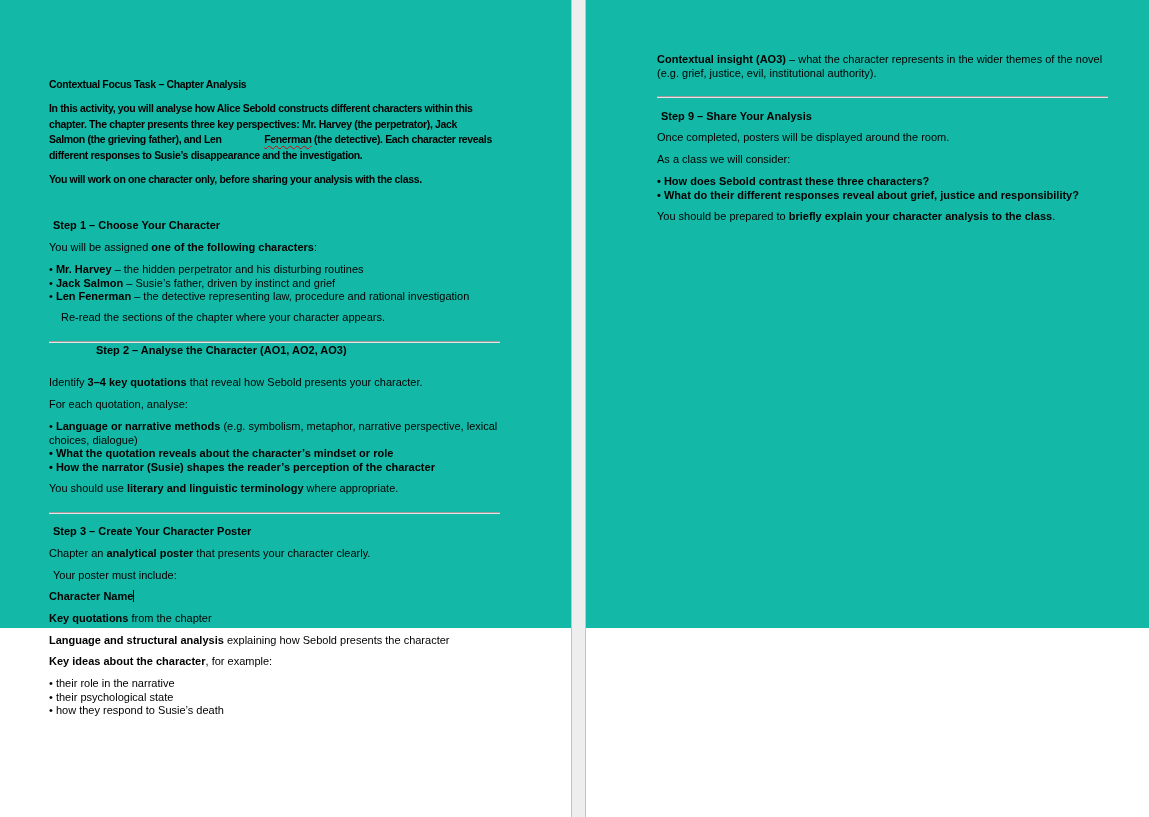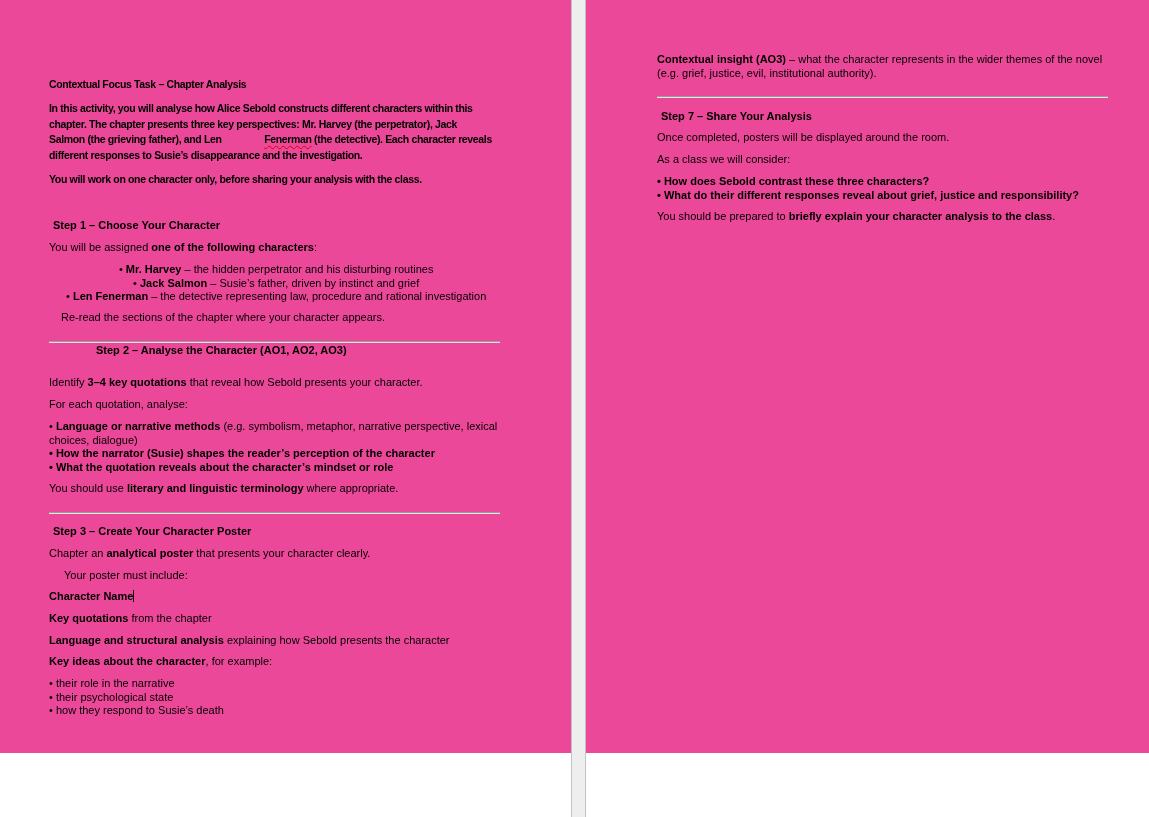--- a/index.html
+++ b/index.html
@@ -1,20 +1,20 @@
 <!DOCTYPE html>
 <html><head>
 <meta charset="utf-8">
 <style>
   html, body { margin:0; padding:0; }
   body {
     width:1149px; height:817px; overflow:hidden; background:#ffffff;
     font-family:"Liberation Sans", sans-serif; color:#000; position:relative;
   }
-  .page { position:absolute; top:0; height:753px; background:#ec4899; }
+  .page { position:absolute; top:0; height:628px; background:#14b8a6; }
   .page-left { left:0; width:571px; }
   .page-right { left:586px; width:563px; }
   .gutter {
     position:absolute; left:571px; top:0; width:15px; height:817px;
     background:#eeeeee; border-left:1px solid #c3c3c3; border-right:1px solid #c3c3c3; box-sizing:border-box;
   }
   .abs { position:absolute; white-space:nowrap; }
   .calibri { font-family:"Liberation Sans", sans-serif; font-size:10.5px; font-weight:bold; letter-spacing:-0.35px; line-height:15.5px; }
   .arial { font-size:11px; line-height:13.5px; }
   .heading { font-size:11px; font-weight:bold; }
@@ -33,64 +33,64 @@
     <div>In this activity, you will analyse how Alice Sebold constructs different characters within this</div>
     <div>chapter. The chapter presents three key perspectives: Mr. Harvey (the perpetrator), Jack</div>
     <div><span>Salmon (the grieving father), and Len </span><span class="spell">Fenerman</span><span> (the detective). Each character reveals</span></div>
     <div>different responses to Susie’s disappearance and the investigation.</div>
   </div>
 
   <div class="abs calibri" style="left:49px;top:172px;">You will work on one character only, before sharing your analysis with the class.</div>
 
   <div class="abs heading" style="left:53px;top:219px;">Step 1 – Choose Your Character</div>
   <div class="abs arial" style="left:49px;top:241px;"><span>You will be assigned </span><span class="b">one of the following characters</span><span>:</span></div>
-  <div class="abs arial" style="left:66px;top:263px;text-align:center;">
+  <div class="abs arial" style="left:49px;top:263px;">
     <div><span>•</span> <span class="b">Mr. Harvey</span><span> – the hidden perpetrator and his disturbing routines</span></div>
     <div><span>•</span> <span class="b">Jack Salmon</span><span> – Susie’s father, driven by instinct and grief</span></div>
     <div><span>•</span> <span class="b">Len Fenerman</span><span> – the detective representing law, procedure and rational investigation</span></div>
   </div>
   <div class="abs arial" style="left:49px;top:311px;padding-left:12px;">Re-read the sections of the chapter where your character appears.</div>
   <div class="rule" style="left:49px;top:341px;width:451px;"></div>
 
   <div class="abs heading" style="left:53px;top:344px;margin-left:43px;">Step 2 – Analyse the Character (AO1, AO2, AO3)</div>
   <div class="abs arial" style="left:49px;top:376px;"><span>Identify </span><span class="b">3–4 key quotations</span><span> that reveal how Sebold presents your character.</span></div>
   <div class="abs arial" style="left:49px;top:398px;">For each quotation, analyse:</div>
   <div class="abs arial" style="left:49px;top:420px;">
     <div><span>•</span> <span class="b">Language or narrative methods</span><span> (e.g. symbolism, metaphor, narrative perspective, lexical</span></div>
     <div>choices, dialogue)</div>
+    <div class="b"><span>•</span> <span>What the quotation reveals about the character’s mindset or role</span></div>
     <div class="b"><span>•</span> <span>How the narrator (Susie) shapes the reader’s perception of the character</span></div>
-    <div class="b"><span>•</span> <span>What the quotation reveals about the character’s mindset or role</span></div>
   </div>
   <div class="abs arial" style="left:49px;top:482px;"><span>You should use </span><span class="b">literary and linguistic terminology</span><span> where appropriate.</span></div>
   <div class="rule" style="left:49px;top:512px;width:451px;"></div>
 
   <div class="abs heading" style="left:53px;top:525px;">Step 3 – Create Your Character Poster</div>
   <div class="abs arial" style="left:49px;top:547px;"><span>Chapter an </span><span class="b">analytical poster</span><span> that presents your character clearly.</span></div>
-  <div class="abs arial" style="left:64px;top:569px;">Your poster must include:</div>
+  <div class="abs arial" style="left:53px;top:569px;">Your poster must include:</div>
   <div class="abs arial b" style="left:49px;top:590px;"><span>Character Name</span><span class="caret"></span></div>
   <div class="abs arial" style="left:49px;top:612px;"><span class="b">Key quotations</span><span> from the chapter</span></div>
   <div class="abs arial" style="left:49px;top:634px;"><span class="b">Language and structural analysis</span><span> explaining how Sebold presents the character</span></div>
   <div class="abs arial" style="left:49px;top:655px;"><span class="b">Key ideas about the character</span><span>, for example:</span></div>
   <div class="abs arial" style="left:49px;top:677px;">
     <div><span>•</span> <span>their role in the narrative</span></div>
     <div><span>•</span> <span>their psychological state</span></div>
     <div><span>•</span> <span>how they respond to Susie’s death</span></div>
   </div>
 </div>
 
 <div class="gutter"></div>
 
 <div class="page page-right">
   <div class="abs arial" style="left:71px;top:53px;">
     <div><span class="b">Contextual insight (AO3)</span><span> – what the character represents in the wider themes of the novel</span></div>
     <div>(e.g. grief, justice, evil, institutional authority).</div>
   </div>
   <div class="rule" style="left:71px;top:96px;width:451px;"></div>
 
-  <div class="abs heading" style="left:75px;top:110px;">Step 7 – Share Your Analysis</div>
+  <div class="abs heading" style="left:75px;top:110px;">Step 9 – Share Your Analysis</div>
   <div class="abs arial" style="left:71px;top:131px;">Once completed, posters will be displayed around the room.</div>
   <div class="abs arial" style="left:71px;top:153px;">As a class we will consider:</div>
   <div class="abs arial b" style="left:71px;top:175px;">
     <div><span>•</span> <span>How does Sebold contrast these three characters?</span></div>
     <div><span>•</span> <span>What do their different responses reveal about grief, justice and responsibility?</span></div>
   </div>
   <div class="abs arial" style="left:71px;top:210px;"><span>You should be prepared to </span><span class="b">briefly explain your character analysis to the class</span><span>.</span></div>
 </div>
 
 </body></html>

